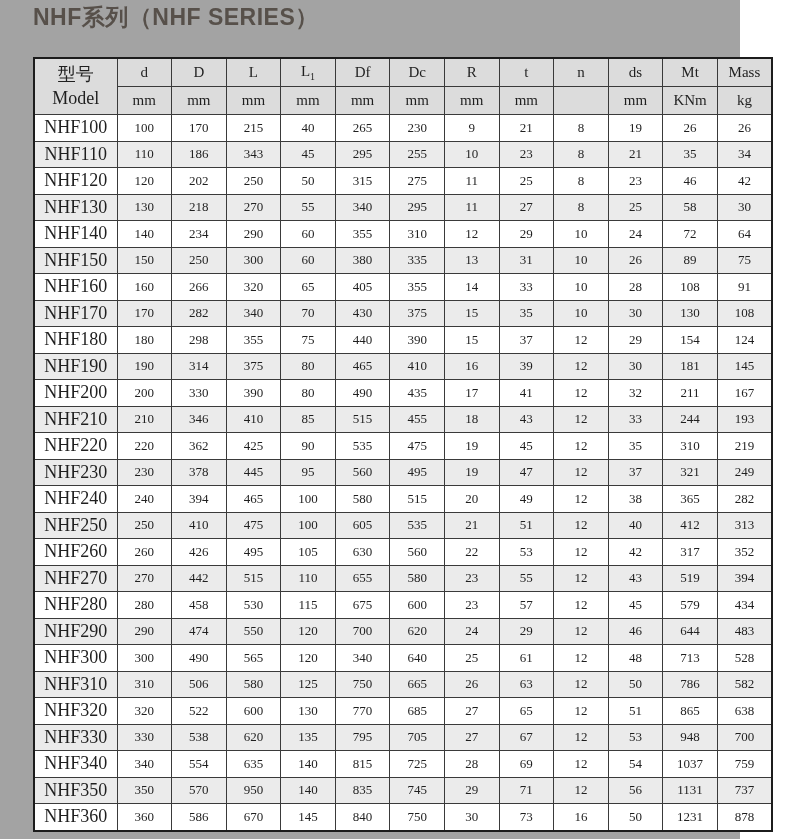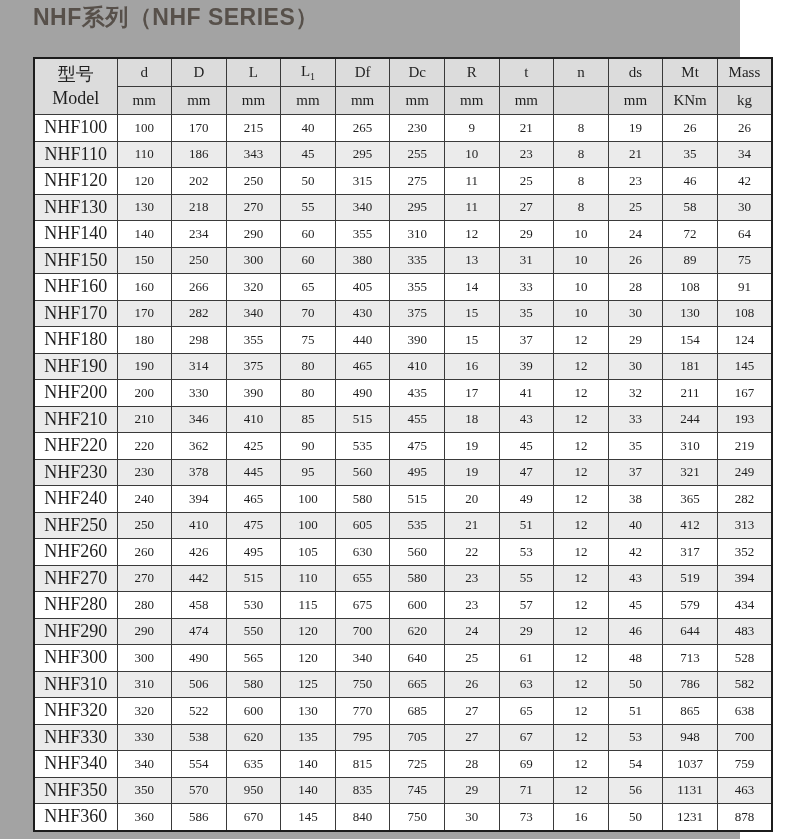--- a/index.html
+++ b/index.html
@@ -490,21 +490,21 @@
           <td>570</td>
           <td>950</td>
           <td>140</td>
           <td>835</td>
           <td>745</td>
           <td>29</td>
           <td>71</td>
           <td>12</td>
           <td>56</td>
           <td>1131</td>
-          <td>463</td>
+          <td>737</td>
         </tr>
         <tr>
           <td class="model-cell">NHF360</td>
           <td>360</td>
           <td>586</td>
           <td>670</td>
           <td>145</td>
           <td>840</td>
           <td>750</td>
           <td>30</td>

